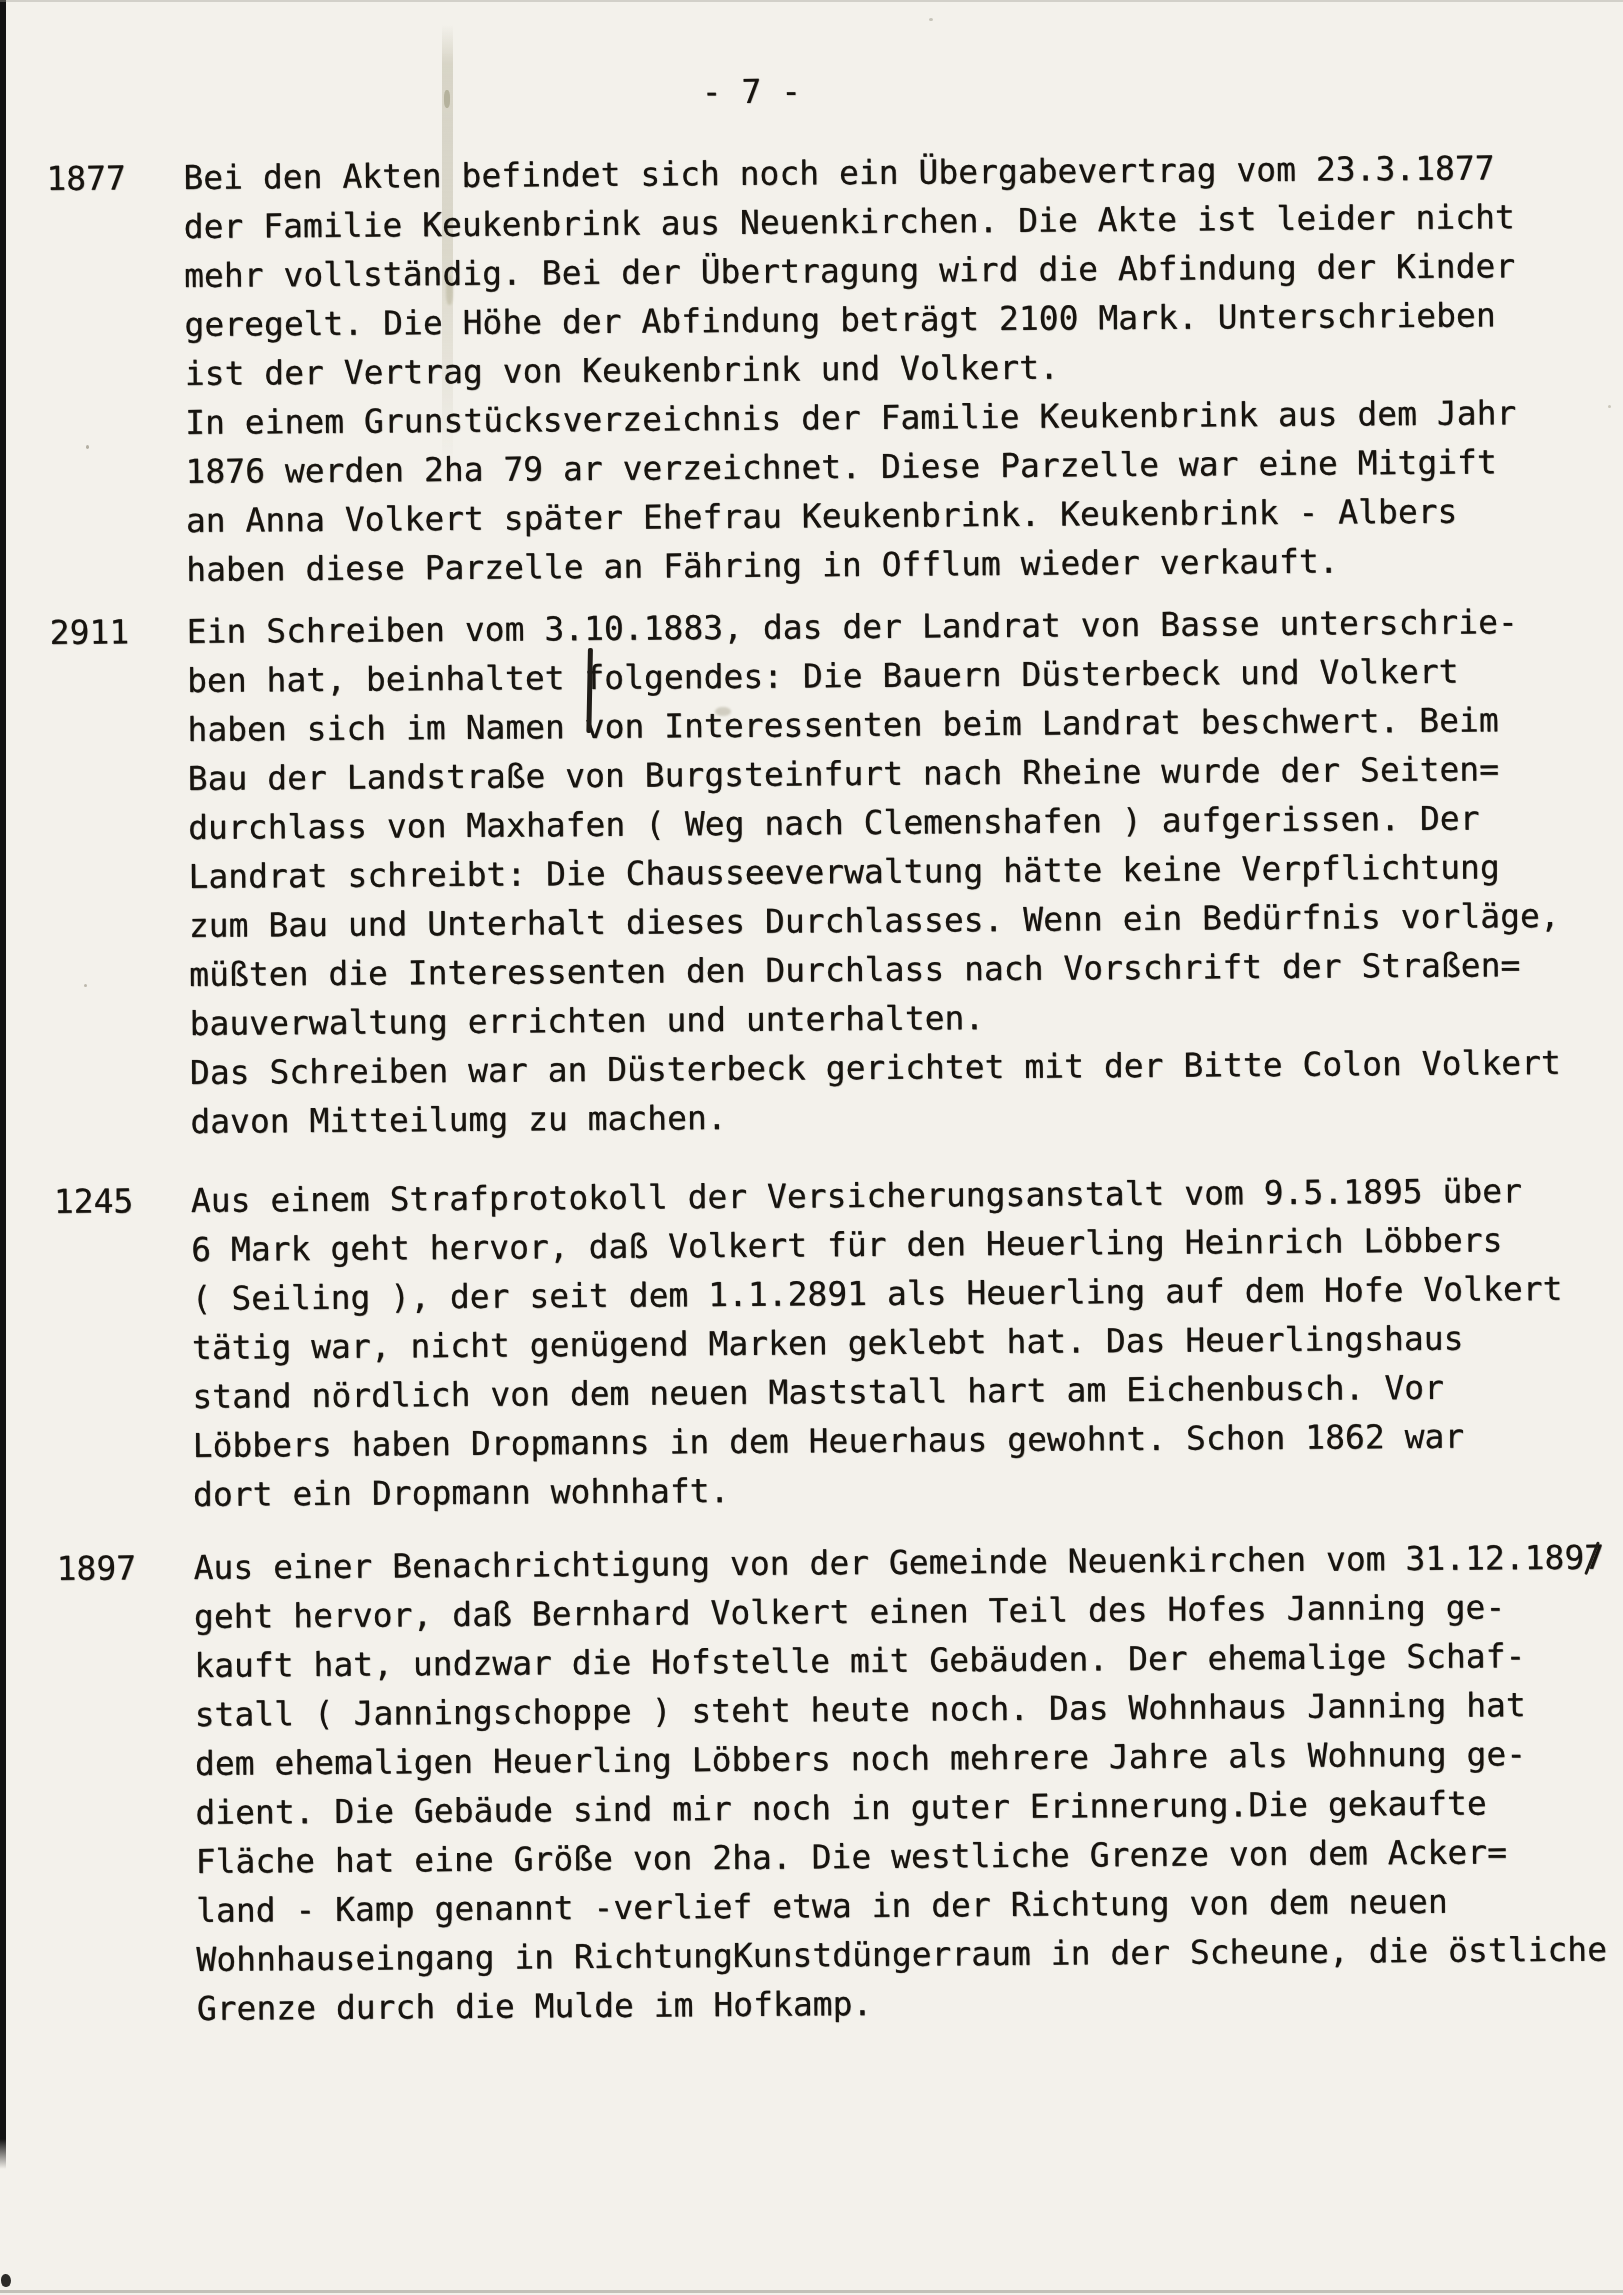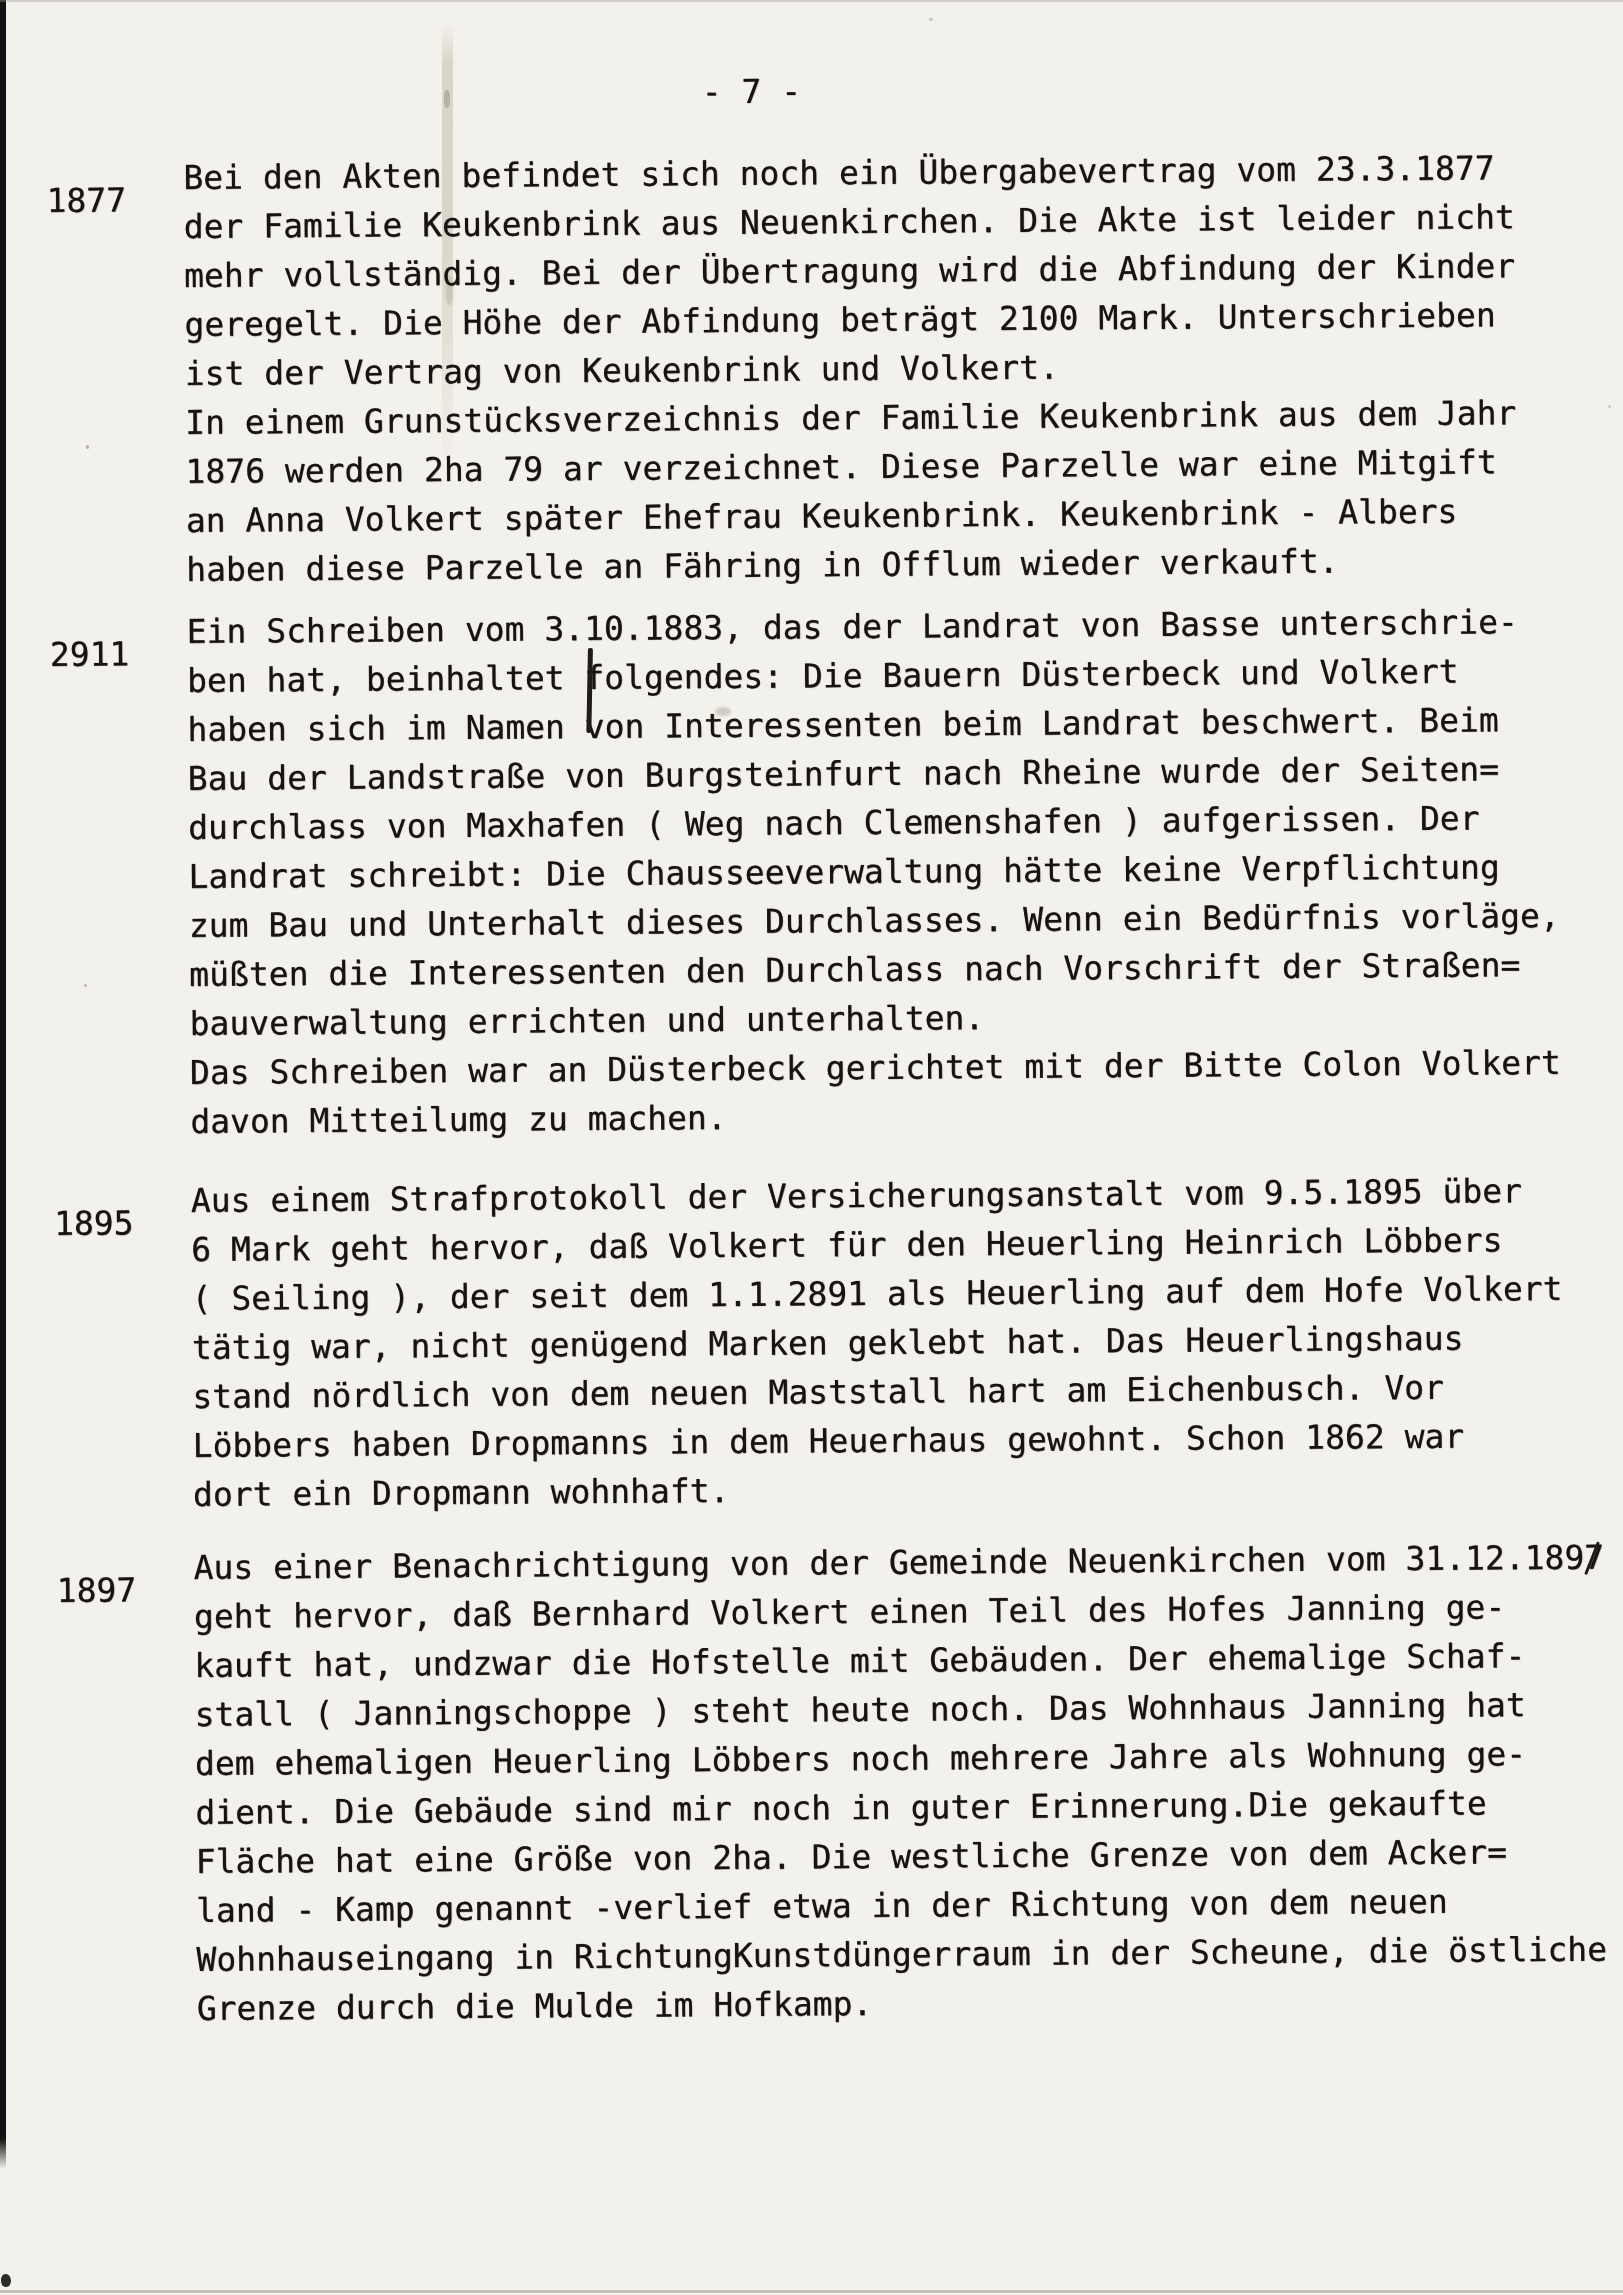--- a/index.html
+++ b/index.html
@@ -79,21 +79,20 @@
     text-shadow:0.4px 0.4px 0.7px rgba(26,22,16,0.55), -0.2px -0.2px 0.5px rgba(26,22,16,0.3);
   }
   .entry{
     position:absolute;left:190px;width:1427px;
     font-size:33px;line-height:49px;
     text-shadow:0.4px 0.4px 0.7px rgba(26,22,16,0.55), -0.2px -0.2px 0.5px rgba(26,22,16,0.3);
   }
   .entry .year{
     position:absolute;left:-137px;top:0;
     white-space:pre;
-    margin-top:22px;
   }
   .entry .line{white-space:pre;}
   .e1877{top:153px;}
   .e1883{top:607px;}
   .e1895{top:1176px;}
   .e1897{top:1543px;}
 </style>
 </head>
 <body>
 
@@ -137,21 +136,21 @@
     <div class="line">durchlass von Maxhafen ( Weg nach Clemenshafen ) aufgerissen. Der</div>
     <div class="line">Landrat schreibt: Die Chausseeverwaltung hätte keine Verpflichtung</div>
     <div class="line">zum Bau und Unterhalt dieses Durchlasses. Wenn ein Bedürfnis vorläge,</div>
     <div class="line">müßten die Interessenten den Durchlass nach Vorschrift der Straßen=</div>
     <div class="line">bauverwaltung errichten und unterhalten.</div>
     <div class="line">Das Schreiben war an Düsterbeck gerichtet mit der Bitte Colon Volkert</div>
     <div class="line">davon Mitteilumg zu machen.</div>
   </div>
 
   <div class="entry e1895">
-    <span class="year">1895</span>
+    <span class="year">1245</span>
     <div class="line">Aus einem Strafprotokoll der Versicherungsanstalt vom 9.5.1895 über</div>
     <div class="line">6 Mark geht hervor, daß Volkert für den Heuerling Heinrich Löbbers</div>
     <div class="line">( Seiling ), der seit dem 1.1.2891 als Heuerling auf dem Hofe Volkert</div>
     <div class="line">tätig war, nicht genügend Marken geklebt hat. Das Heuerlingshaus</div>
     <div class="line">stand nördlich von dem neuen Maststall hart am Eichenbusch. Vor</div>
     <div class="line">Löbbers haben Dropmanns in dem Heuerhaus gewohnt. Schon 1862 war</div>
     <div class="line">dort ein Dropmann wohnhaft.</div>
   </div>
 
   <div class="entry e1897">

